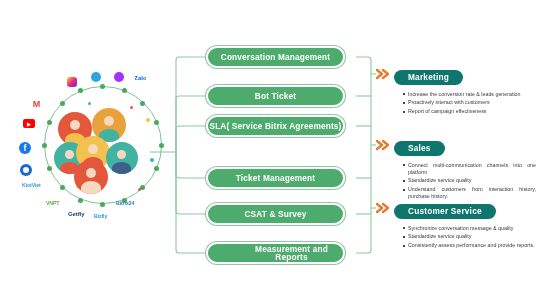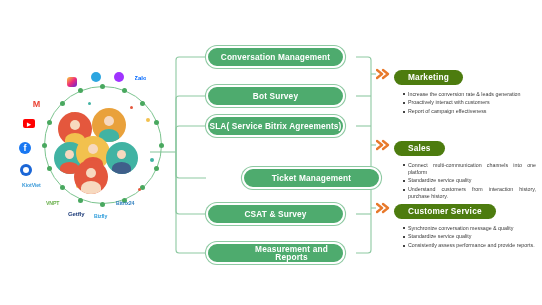--- a/index.html
+++ b/index.html
@@ -35,21 +35,21 @@
     display:flex;align-items:center;justify-content:center;
     color:#ffffff;font-size:8.3px;font-weight:bold;letter-spacing:.15px;
     text-align:center;line-height:1;
   }
   .pill.center{left:206px;width:139px;height:22px;}
 
   
   .grp{position:absolute;left:394px;width:144px;}
   .grp .gphead{
     display:inline-flex;align-items:center;justify-content:center;
-    background:#4d7c0f;border-radius:30px;color:#fff;
+    background:#0f766e;border-radius:30px;color:#fff;
     font-size:8.3px;font-weight:bold;letter-spacing:.2px;
     height:15px;padding:0 14px;box-sizing:border-box;
   }
   .grp ul{list-style:none;margin:6px 0 0 0;padding:0 2px 0 9px;}
   .grp li{
     position:relative;font-size:5.3px;line-height:7.2px;color:#3b3b3b;
     text-align:justify;margin-bottom:1.5px;padding-left:5px;
   }
   .grp li:before{
     content:"";position:absolute;left:0;top:2.6px;
@@ -156,23 +156,23 @@
     </div>
 
     <div class="brandtxt" style="left:4px;top:110px;color:#3b9ad9;">KiotViet</div>
     <div class="brandtxt" style="left:28px;top:128px;color:#6ab04c;">VNPT</div>
     <div class="brandtxt" style="left:50px;top:139px;color:#1f3d7a;font-size:6px;">Getfly</div>
     <div class="brandtxt" style="left:76px;top:141px;color:#2f9ddb;">Bizfly</div>
     <div class="brandtxt" style="left:98px;top:128px;color:#2f7fbf;">Bitrix24</div>
   </div>
 
   <div class="pill center" style="top:46px;">Conversation  Management</div>
-  <div class="pill center" style="top:85px;">Bot Survey</div>
+  <div class="pill center" style="top:85px;">Bot Ticket</div>
   <div class="pill center" style="top:115px;">SLA( Service Bitrix Agreements)</div>
-  <div class="pill center" style="top:167px;margin-left:36px;">Ticket Management</div>
+  <div class="pill center" style="top:167px;">Ticket Management</div>
   <div class="pill center" style="top:203px;">CSAT &amp;  Survey</div>
   <div class="pill center" style="top:242px;padding-left:32px;">Measurement and Reports</div>
 
   <svg class="chev" style="top:68px;" viewBox="0 0 16 12">
     <path d="M1 2 L6 6 L1 10" fill="none" stroke="#e8792b" stroke-width="2.4" stroke-linecap="round" stroke-linejoin="round"></path>
     <path d="M7 2 L12 6 L7 10" fill="none" stroke="#e8792b" stroke-width="2.4" stroke-linecap="round" stroke-linejoin="round"></path>
   </svg>
   <svg class="chev" style="top:139px;" viewBox="0 0 16 12">
     <path d="M1 2 L6 6 L1 10" fill="none" stroke="#e8792b" stroke-width="2.4" stroke-linecap="round" stroke-linejoin="round"></path>
     <path d="M7 2 L12 6 L7 10" fill="none" stroke="#e8792b" stroke-width="2.4" stroke-linecap="round" stroke-linejoin="round"></path>

